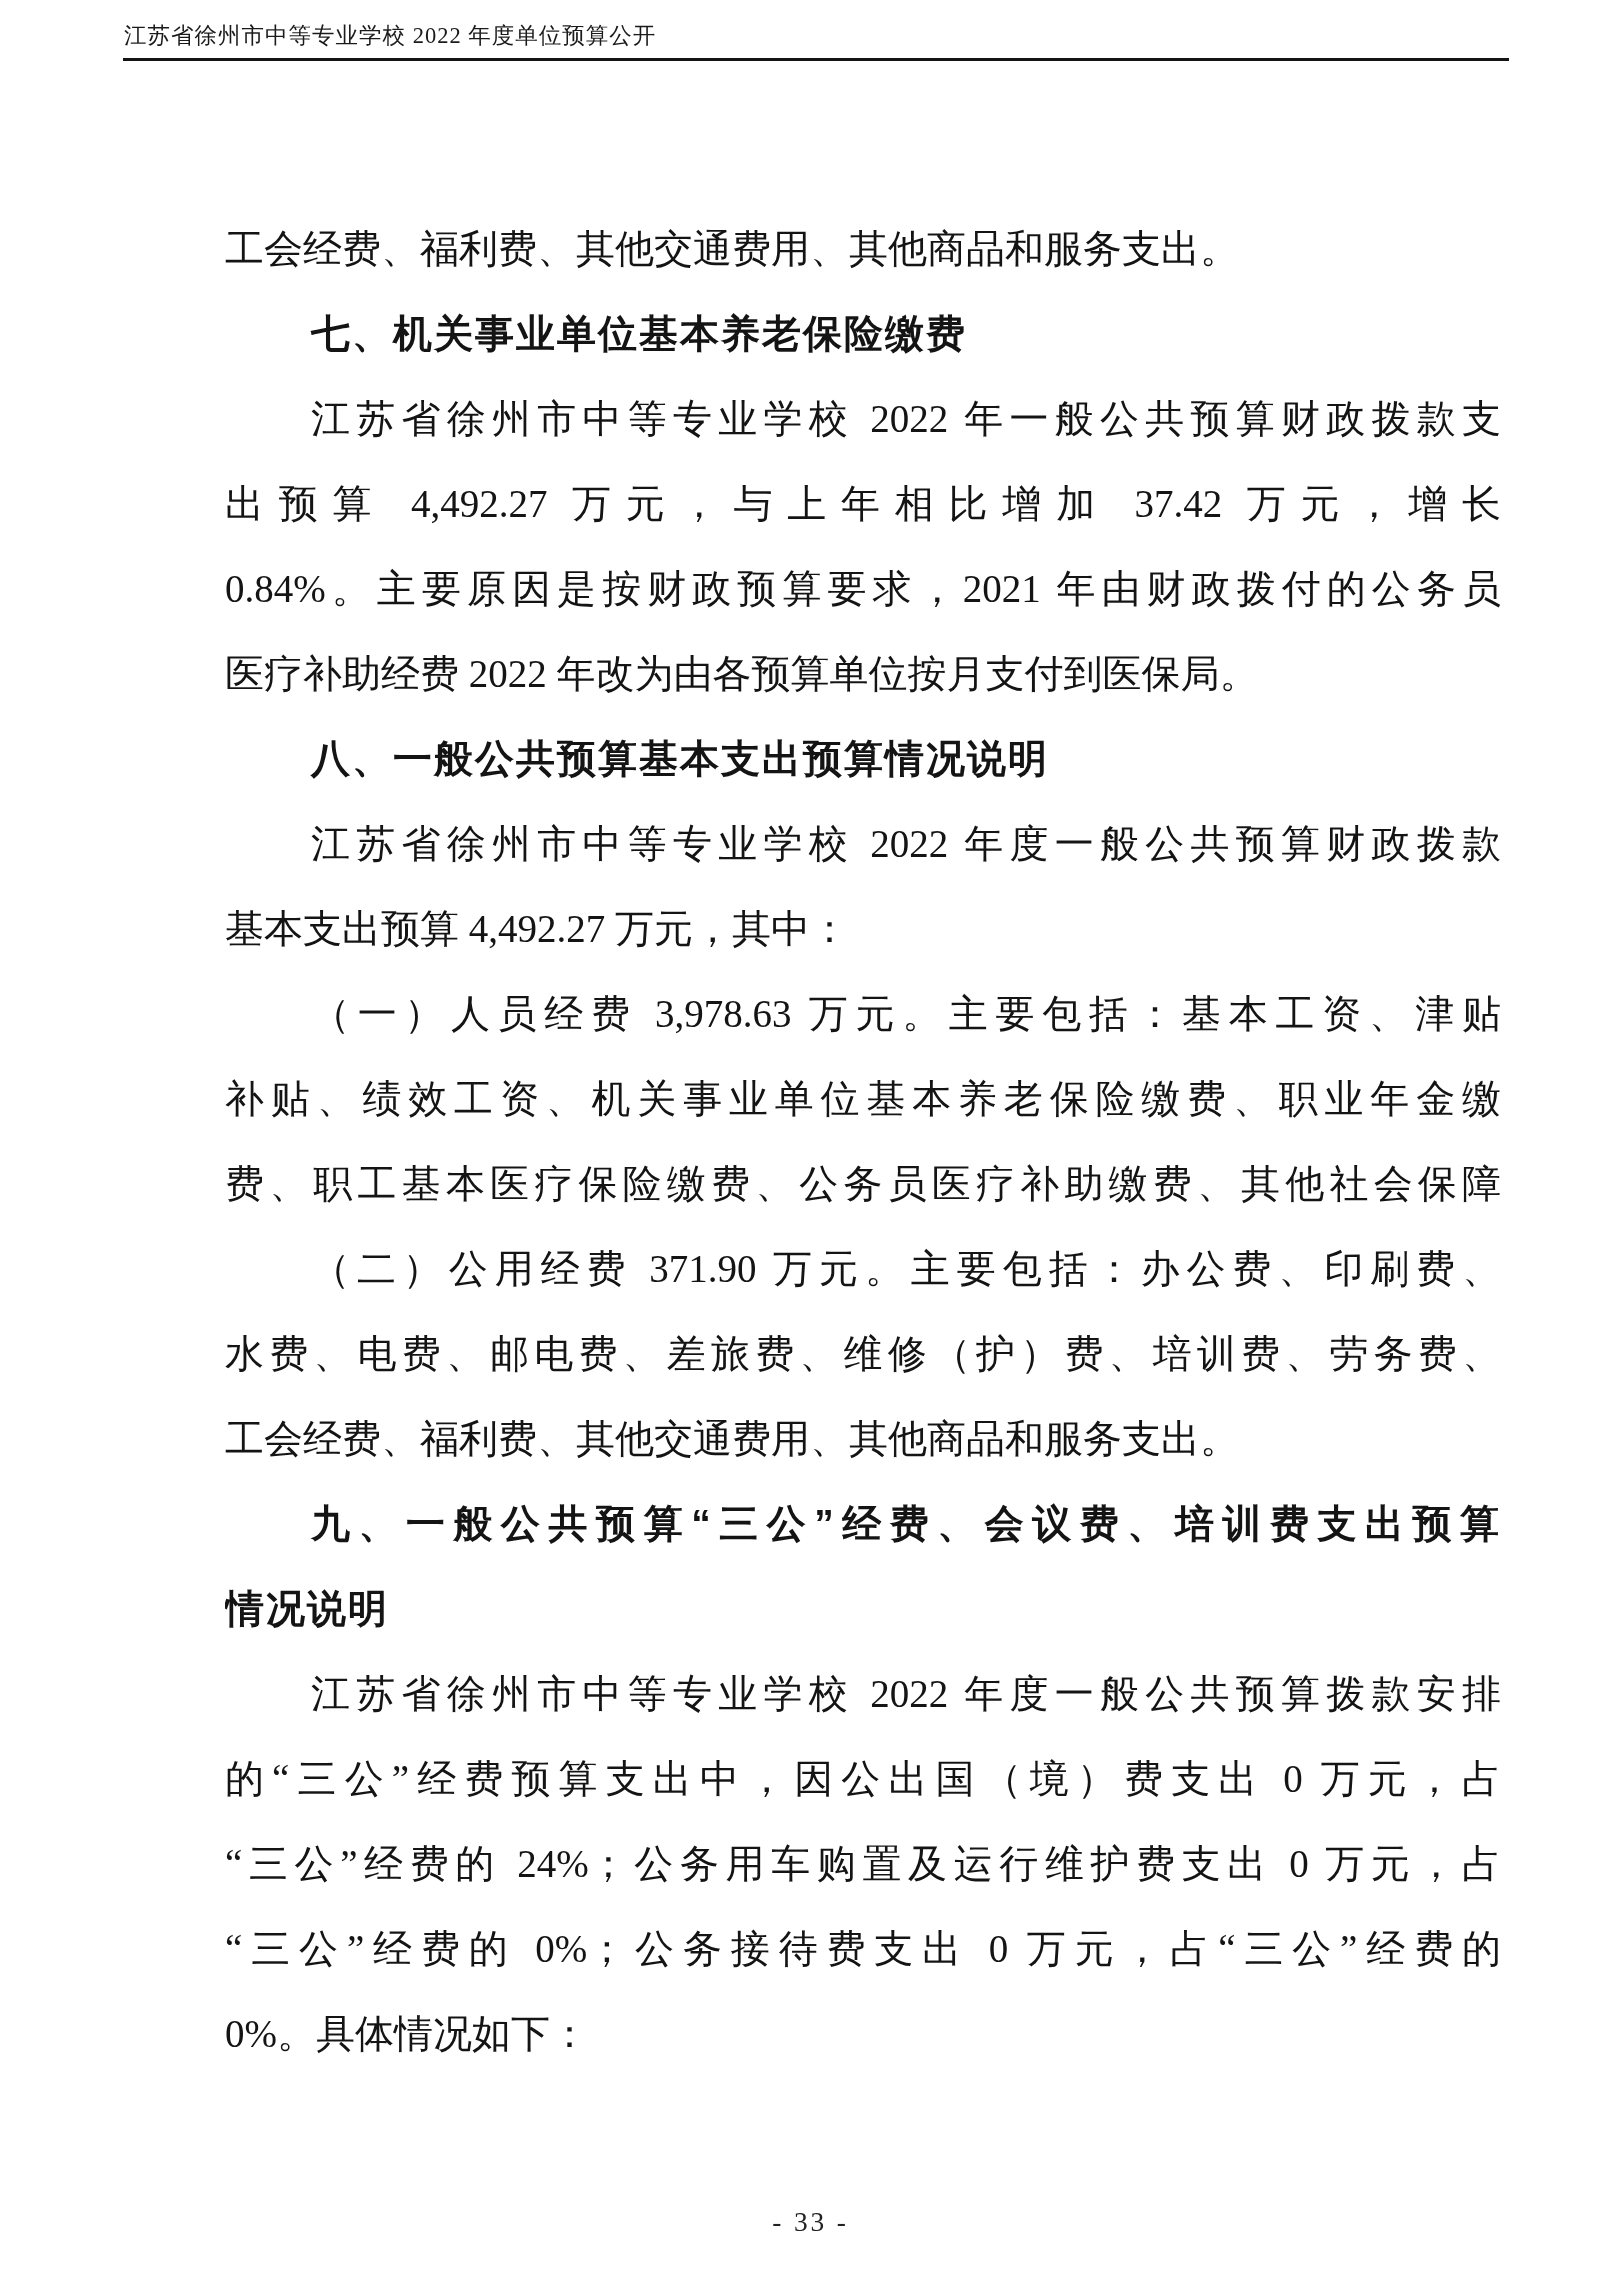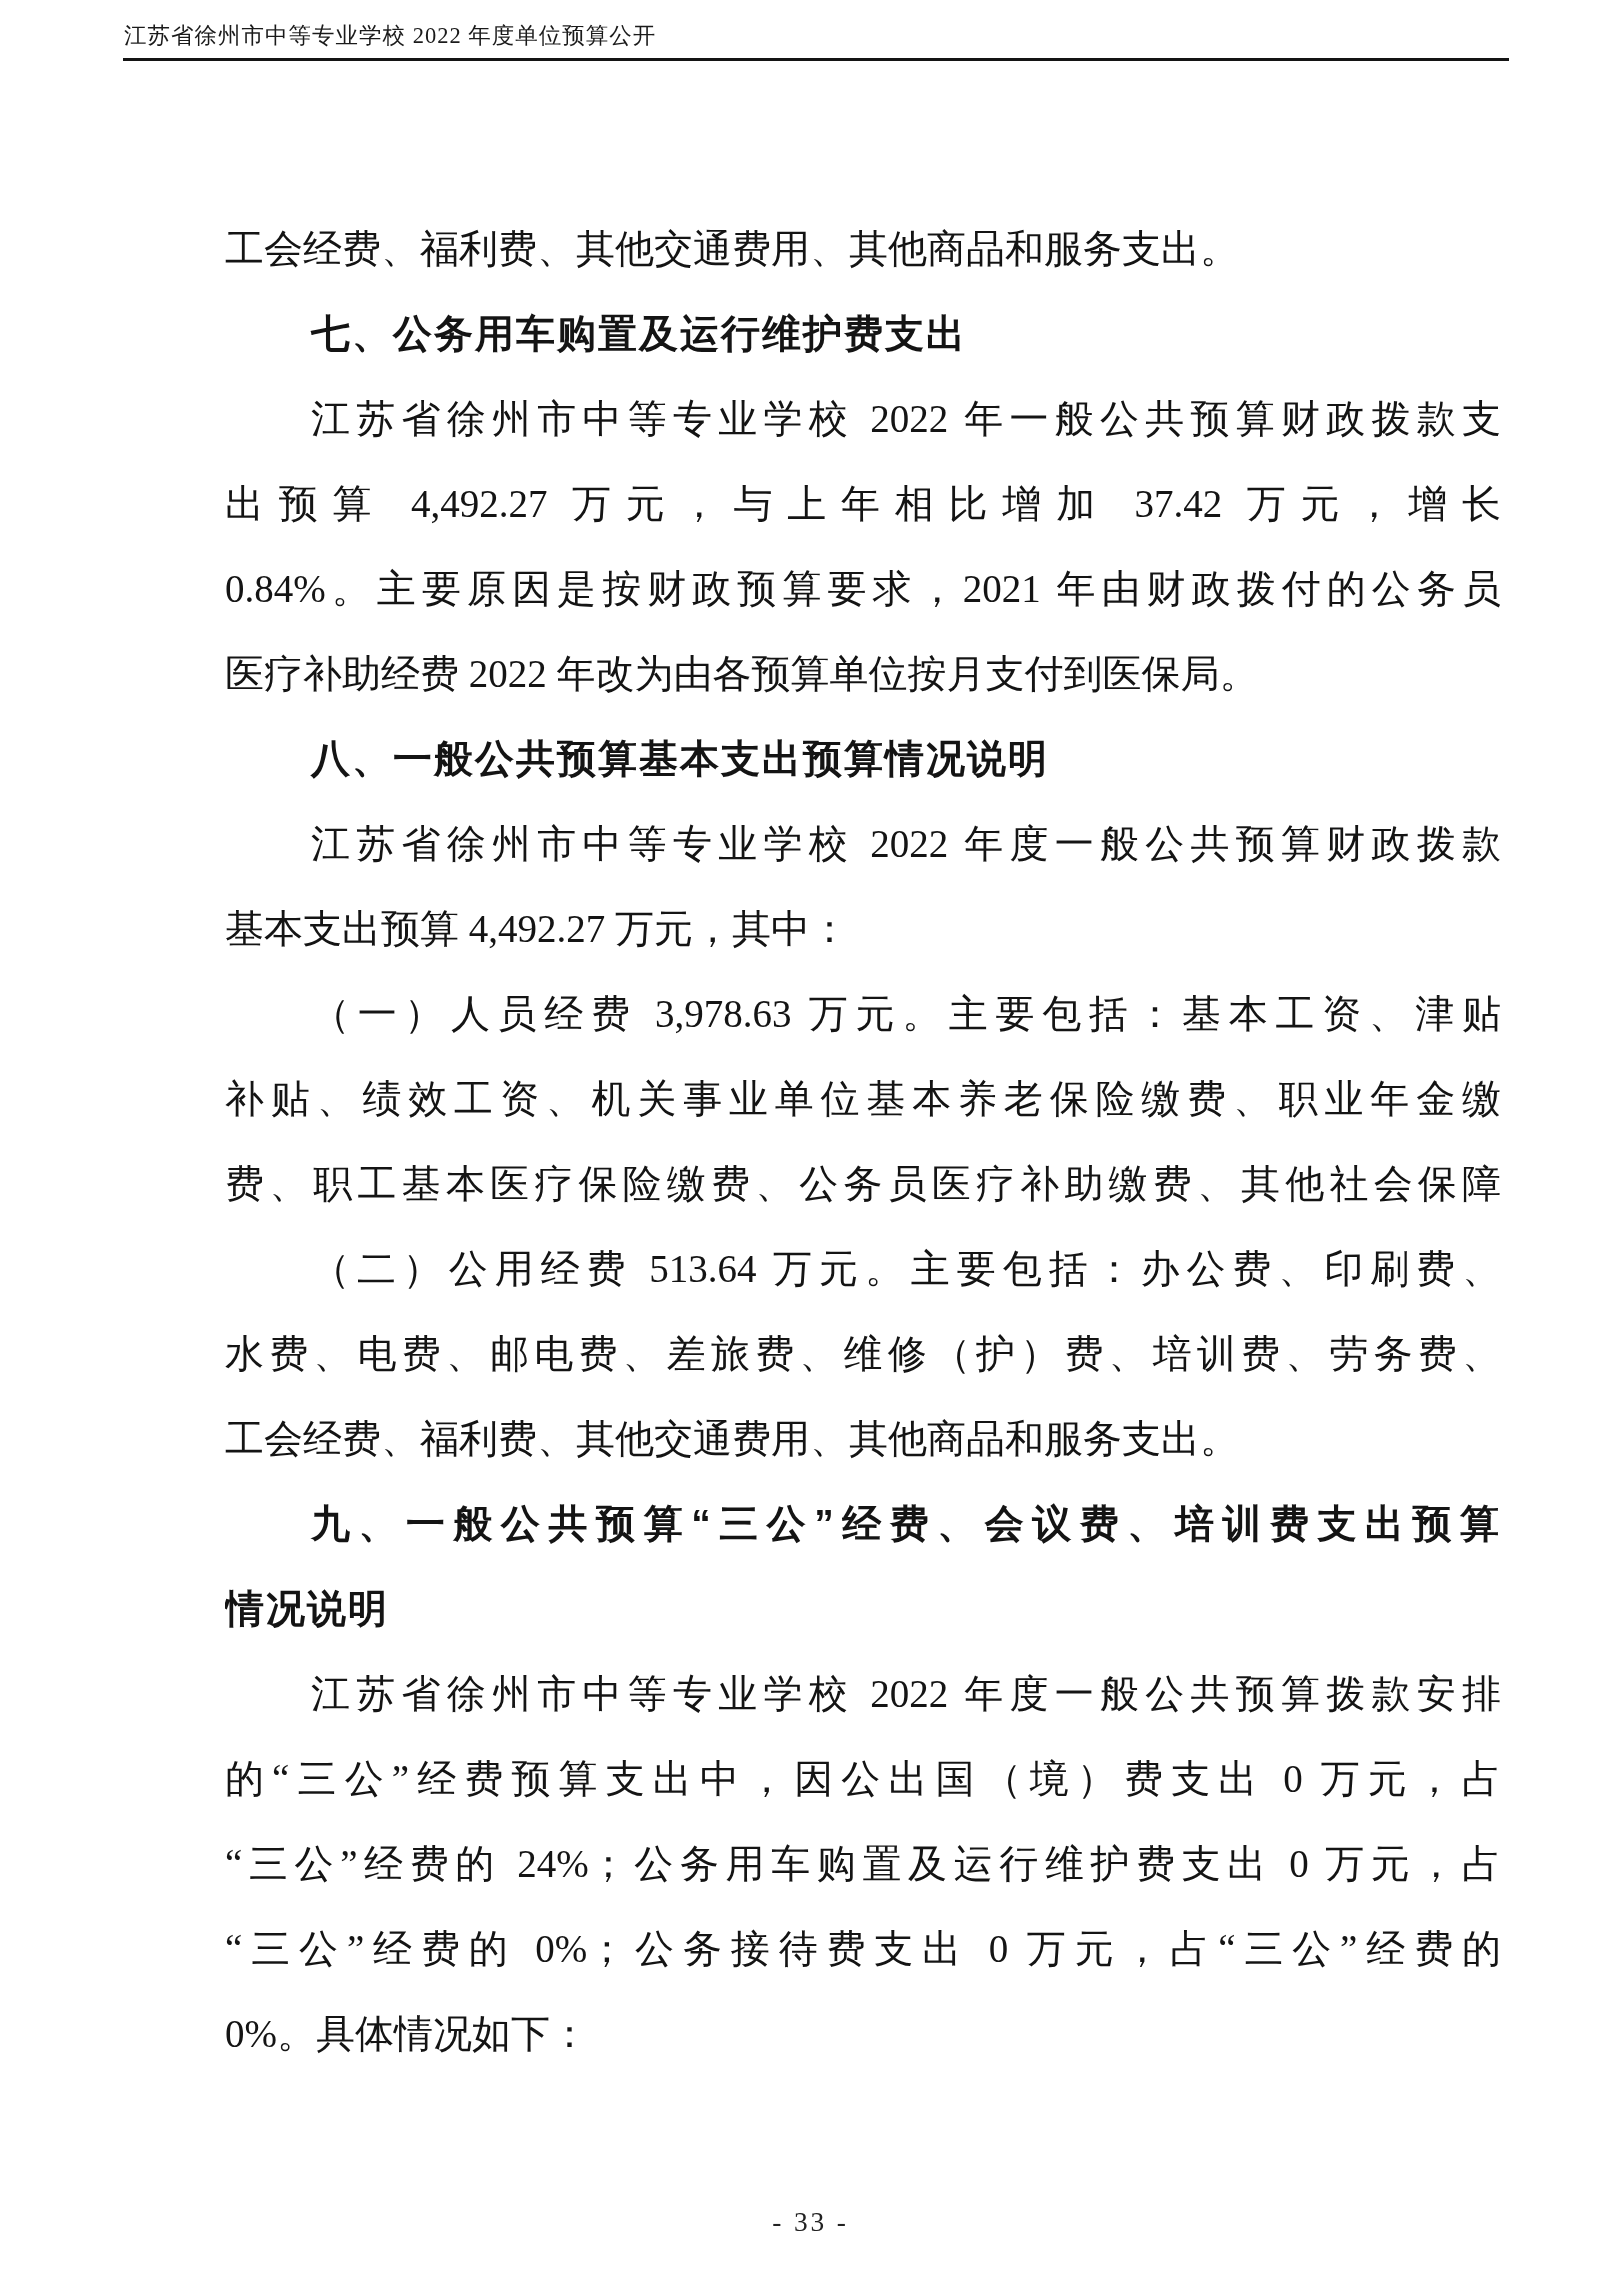--- a/index.html
+++ b/index.html
@@ -69,32 +69,32 @@
 <body>
 
 <div class="page">
 
   <div class="doc-header-title">江苏省徐州市中等专业学校 2022 年度单位预算公开</div>
 
   <div class="doc-header-rule"></div>
 
   <div class="doc-body">
     <div class="ln">工会经费、福利费、其他交通费用、其他商品和服务支出。</div>
-    <div class="ln heading indent">七、公务用车购置及运行维护费支出</div>
+    <div class="ln heading indent">七、机关事业单位基本养老保险缴费</div>
     <div class="ln indent just">江苏省徐州市中等专业学校 2022 年一般公共预算财政拨款支</div>
     <div class="ln just">出预算 4,492.27 万元，与上年相比增加 37.42 万元，增长</div>
     <div class="ln just">0.84%。主要原因是按财政预算要求，2021 年由财政拨付的公务员</div>
     <div class="ln">医疗补助经费 2022 年改为由各预算单位按月支付到医保局。</div>
     <div class="ln heading indent">八、一般公共预算基本支出预算情况说明</div>
     <div class="ln indent just">江苏省徐州市中等专业学校 2022 年度一般公共预算财政拨款</div>
     <div class="ln">基本支出预算 4,492.27 万元，其中：</div>
     <div class="ln indent just">（一）人员经费 3,978.63 万元。主要包括：基本工资、津贴</div>
     <div class="ln just">补贴、绩效工资、机关事业单位基本养老保险缴费、职业年金缴</div>
     <div class="ln just">费、职工基本医疗保险缴费、公务员医疗补助缴费、其他社会保障</div>
-    <div class="ln indent just">（二）公用经费 513.64 万元。主要包括：办公费、印刷费、</div>
+    <div class="ln indent just">（二）公用经费 371.90 万元。主要包括：办公费、印刷费、</div>
     <div class="ln just">水费、电费、邮电费、差旅费、维修（护）费、培训费、劳务费、</div>
     <div class="ln">工会经费、福利费、其他交通费用、其他商品和服务支出。</div>
     <div class="ln heading indent just">九、一般公共预算“三公”经费、会议费、培训费支出预算</div>
     <div class="ln heading">情况说明</div>
     <div class="ln indent just">江苏省徐州市中等专业学校 2022 年度一般公共预算拨款安排</div>
     <div class="ln just">的“三公”经费预算支出中，因公出国（境）费支出 0 万元，占</div>
     <div class="ln just">“三公”经费的 24%；公务用车购置及运行维护费支出 0 万元，占</div>
     <div class="ln just">“三公”经费的 0%；公务接待费支出 0 万元，占“三公”经费的</div>
     <div class="ln">0%。具体情况如下：</div>
   </div>

